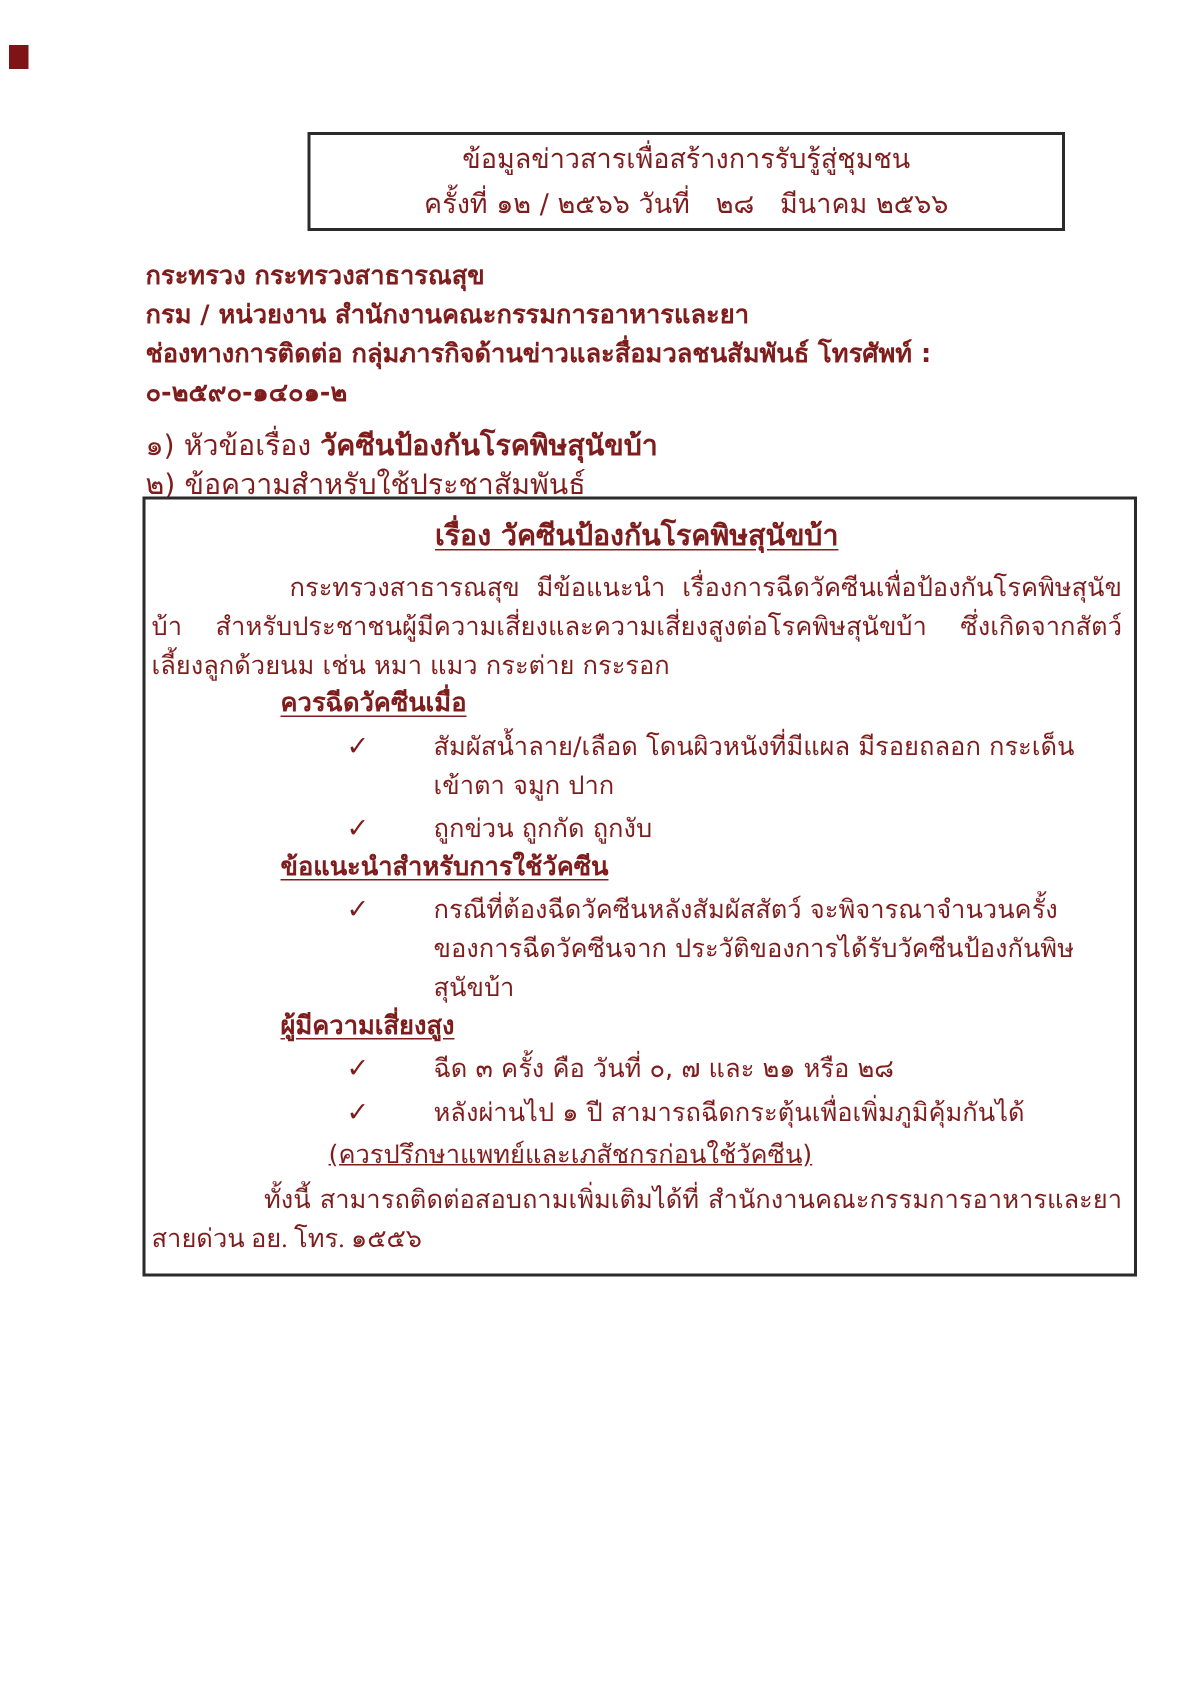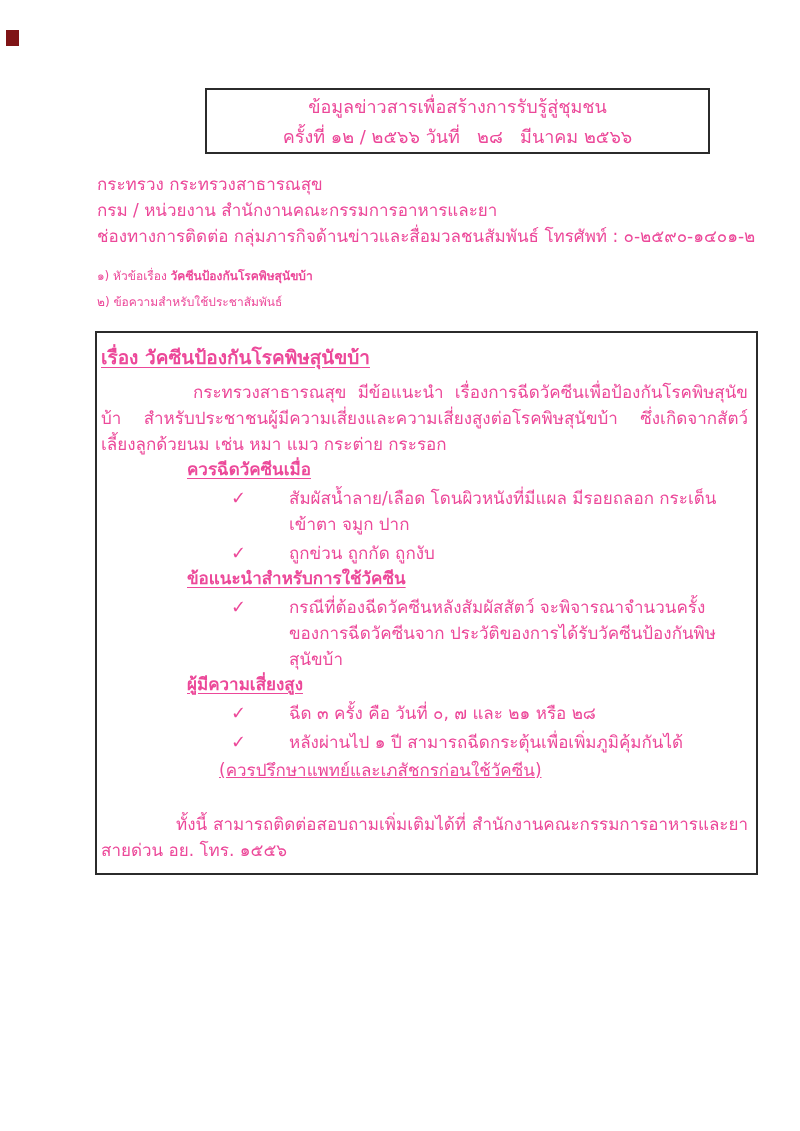--- a/index.html
+++ b/index.html
@@ -6,21 +6,21 @@
     margin: 0;
     padding: 0;
     background: #ffffff;
   }
   .page {
     position: relative;
     width: 800px;
     height: 1131px;
     background: #ffffff;
     font-family: "DejaVu Sans", sans-serif;
-    color: #ec4899;
+    color: #7f1d1d;
     overflow: hidden;
   }
   .red-mark {
     position: absolute;
     left: 6px;
     top: 30px;
     width: 13px;
     height: 16px;
   }
   .header-box {
@@ -36,46 +36,47 @@
     line-height: 30px;
     padding-top: 2px;
   }
   .meta-block {
     position: absolute;
     left: 97px;
     top: 171px;
     width: 660px;
     font-size: 17px;
     line-height: 26px;
+    font-weight: bold;
   }
   .items-block {
     position: absolute;
     left: 97px;
-    top: 263px;
+    top: 284px;
     width: 660px;
-    font-size: 12px;
+    font-size: 19px;
     line-height: 26px;
   }
   .items-block .bold-part {
     font-weight: bold;
   }
   .content-box {
     position: absolute;
     left: 95px;
     top: 331px;
     width: 663px;
     min-height: 456px;
     border: 2px solid #2b2b2b;
     box-sizing: border-box;
     padding: 10px 8px 10px 4px;
     font-size: 17px;
     line-height: 26px;
   }
   .content-title {
-    text-align: left;
+    text-align: center;
     font-size: 19px;
     font-weight: bold;
     text-decoration: underline;
     text-underline-offset: 3px;
     line-height: 28px;
   }
   .intro-para {
     margin-top: 8px;
     text-align: justify;
     text-indent: 92px;
@@ -102,23 +103,24 @@
     flex: 1 1 auto;
     padding-right: 20px;
     margin-left: 36px;
   }
   .section-note {
     margin-left: 118px;
     margin-top: 2px;
     text-decoration: underline;
   }
   .closing-para {
-    margin-top: 28px;
+    margin-top: 4px;
     text-align: justify;
     text-indent: 75px;
+    font-family: Liberation Serif, serif;
   }
 </style>
 </head>
 <body>
 
 <div class="page">
 
   <div class="red-mark" style="background: rgb(127, 20, 22);"></div>
 
   <div class="header-box">

